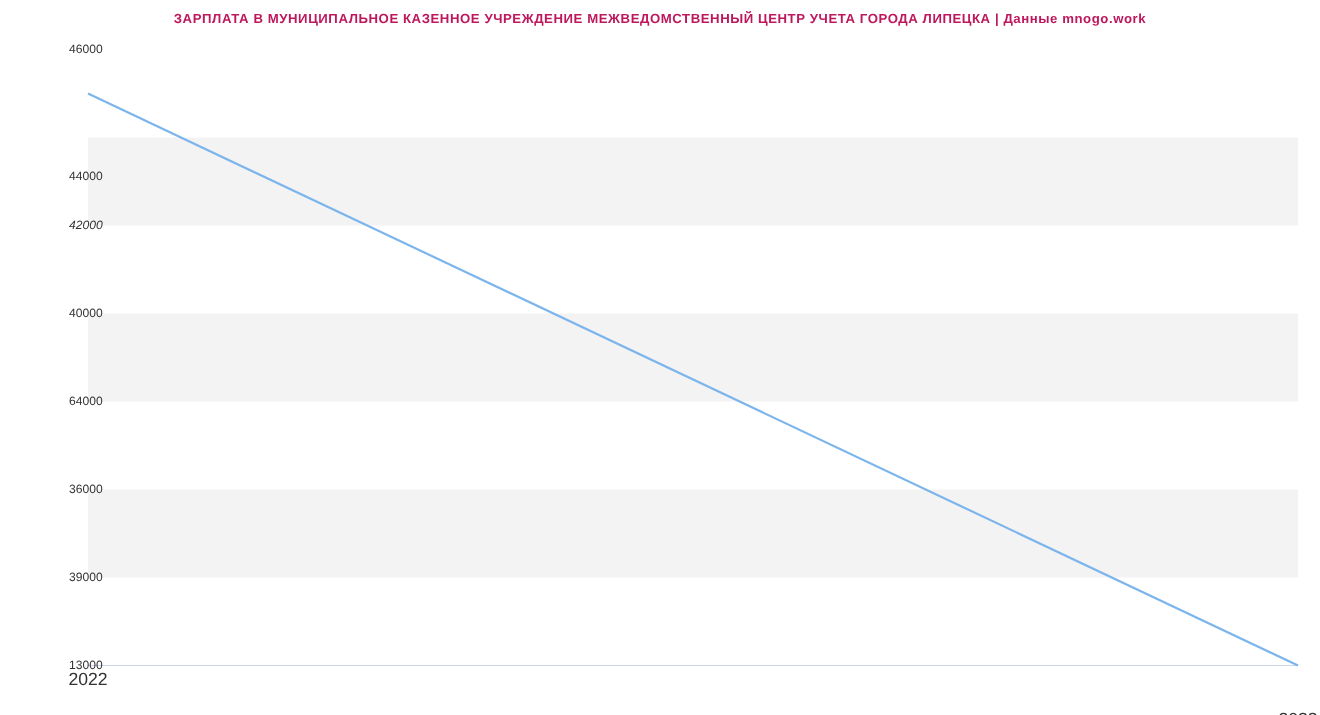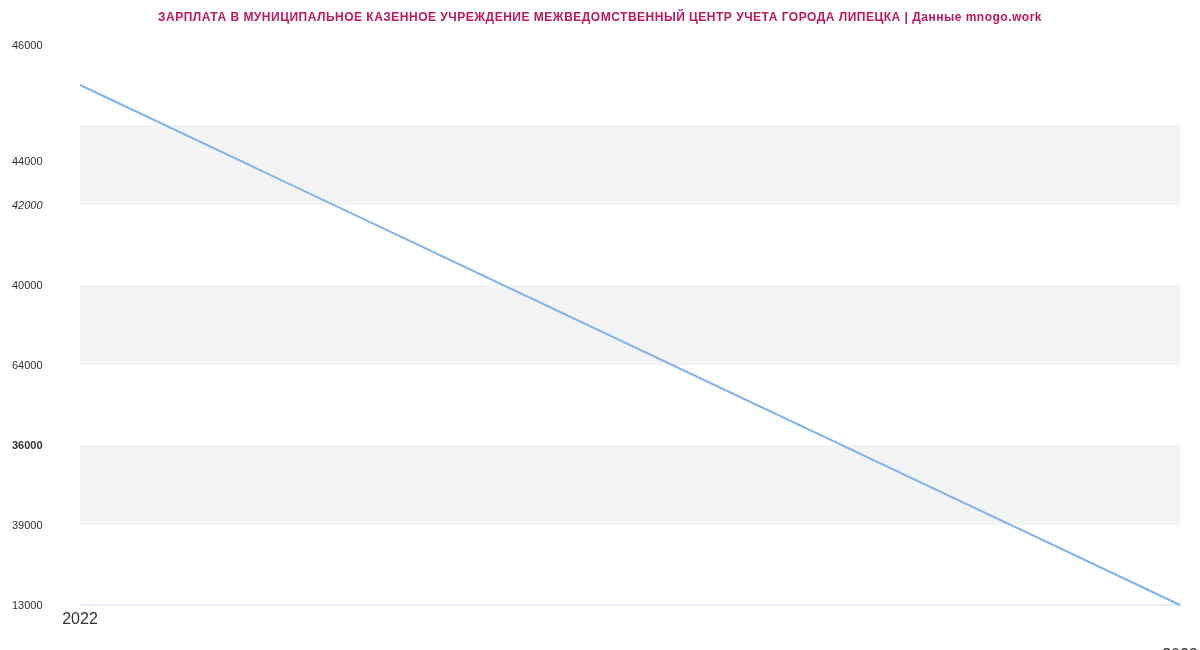--- a/index.html
+++ b/index.html
@@ -36,24 +36,24 @@
       height: 100%;
     }
     .band {
       position: absolute;
       left: 0;
       width: 100%;
       background: #f3f3f3;
     }
     .y-tick-label {
       position: absolute;
-      right: 1128px;
+      right: 1092px;
       font-size: 11px;
       color: #333333;
-      text-align: left;
+      text-align: center;
       transform: translateY(-50%);
       width: 60px;
     }
     .x-tick-label {
       position: absolute;
       top: 610px;
       font-size: 16px;
       color: #333333;
       transform: translateX(-50%);
     }
@@ -89,21 +89,21 @@
     </div>
   <svg class="line-svg" viewBox="0 0 1100 560" preserveAspectRatio="none">
     <line class="axis-line" x1="0" y1="560" x2="1100" y2="560"></line>
     <polyline class="data-line" id="data-line" points="0,40 1100,560"></polyline>
   </svg>
 </div>
 
 <div id="y-labels">
     <div class="y-tick-label" style="top: 605px;">13000</div>
     <div class="y-tick-label" style="top: 525px;">39000</div>
-    <div class="y-tick-label" style="top: 445px; font-weight: bold;">36000</div>
+    <div class="y-tick-label" style="top: 445px;">36000</div>
     <div class="y-tick-label" style="top: 365px;">64000</div>
     <div class="y-tick-label" style="top: 285px;">40000</div>
     <div class="y-tick-label" style="top: 205px; font-style: italic;">42000</div>
     <div class="y-tick-label" style="top: 125px; margin-top: 36px;">44000</div>
     <div class="y-tick-label" style="top: 45px;">46000</div>
   </div>
 <div id="x-labels">
     <div class="x-tick-label" style="left: 80px;">2022</div>
     <div class="x-tick-label" style="left: 1180px; margin-top: 36px;">2023</div>
   </div>

